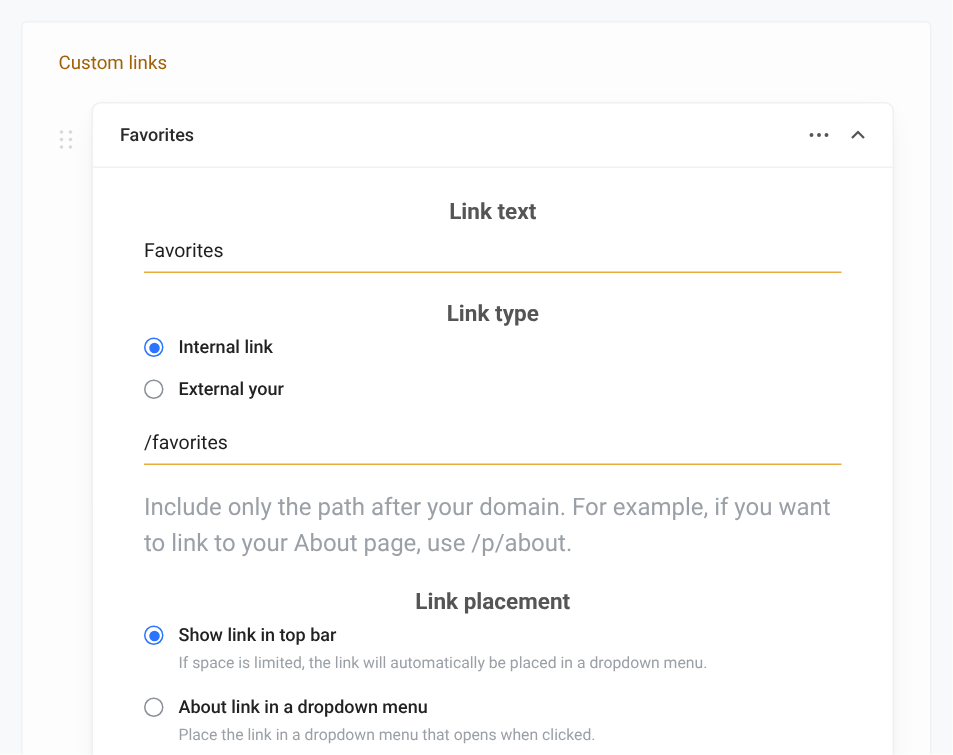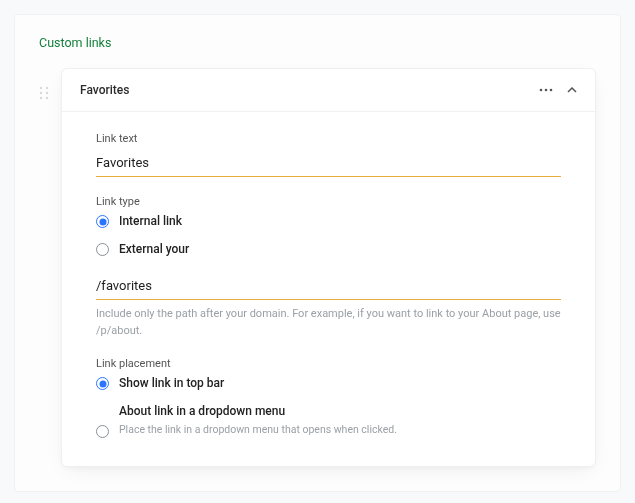--- a/index.html
+++ b/index.html
@@ -14,21 +14,21 @@
     padding: 14px;
   }
   .panel {
     background: #fdfdfd;
     border: 1px solid #f1f1f1;
     border-radius: 4px;
     padding: 20px 24px 24px 24px;
   }
   .section-title {
     font-size: 12.5px;
-    color: #15803d;
+    color: #a16207;
     font-weight: 400;
     margin-bottom: 18px;
   }
   .card-wrap {
     display: flex;
     align-items: flex-start;
   }
   .drag-icon {
     width: 12px;
     flex: 0 0 12px;
@@ -65,46 +65,47 @@
     color: #555;
     cursor: pointer;
     display: inline-flex;
     align-items: center;
   }
   .card-body {
     padding: 20px 34px 10px 34px;
   }
   .field-group { margin-bottom: 18px; }
   .field-label {
-    font-size: 11px;
+    font-size: 15px;
     color: #555;
-    font-weight: 400;
+    font-weight: 700;
     margin-bottom: 6px;
     display: block;
+    text-align: center;
   }
   .text-input {
     width: 100%;
     border: none;
     border-bottom: 1.5px solid #e8ad3f;
     padding: 4px 0 6px 0;
     font-size: 13px;
     color: #1f1f1f;
     background: transparent;
     outline: none;
     font-family: inherit;
   }
   .help {
-    font-size: 11px;
+    font-size: 16px;
     color: #9aa0a6;
-    margin-top: 6px;
+    margin-top: 16px;
     line-height: 1.5;
   }
   .radio-item {
     display: flex;
-    align-items: flex-end;
+    align-items: flex-start;
     margin-top: 6px;
     margin-bottom: 14px;
     cursor: pointer;
   }
   .radio-item:last-child { margin-bottom: 4px; }
   .radio-dot {
     width: 13px;
     height: 13px;
     border: 1.5px solid #8a8f98;
     border-radius: 50%;
@@ -206,20 +207,21 @@
             <div class="help">Include only the path after your domain. For example, if you want to link to your About page, use /p/about.</div>
           </div>
 
           <div class="field-group">
             <span class="field-label">Link placement</span>
 
             <div class="radio-item">
               <span class="radio-dot selected"></span>
               <div class="radio-body">
                 <div class="radio-label">Show link in top bar</div>
+                <div class="radio-help">If space is limited, the link will automatically be placed in a dropdown menu.</div>
               </div>
             </div>
 
             <div class="radio-item">
               <span class="radio-dot"></span>
               <div class="radio-body">
                 <div class="radio-label">About link in a dropdown menu</div>
                 <div class="radio-help">Place the link in a dropdown menu that opens when clicked.</div>
               </div>
             </div>

